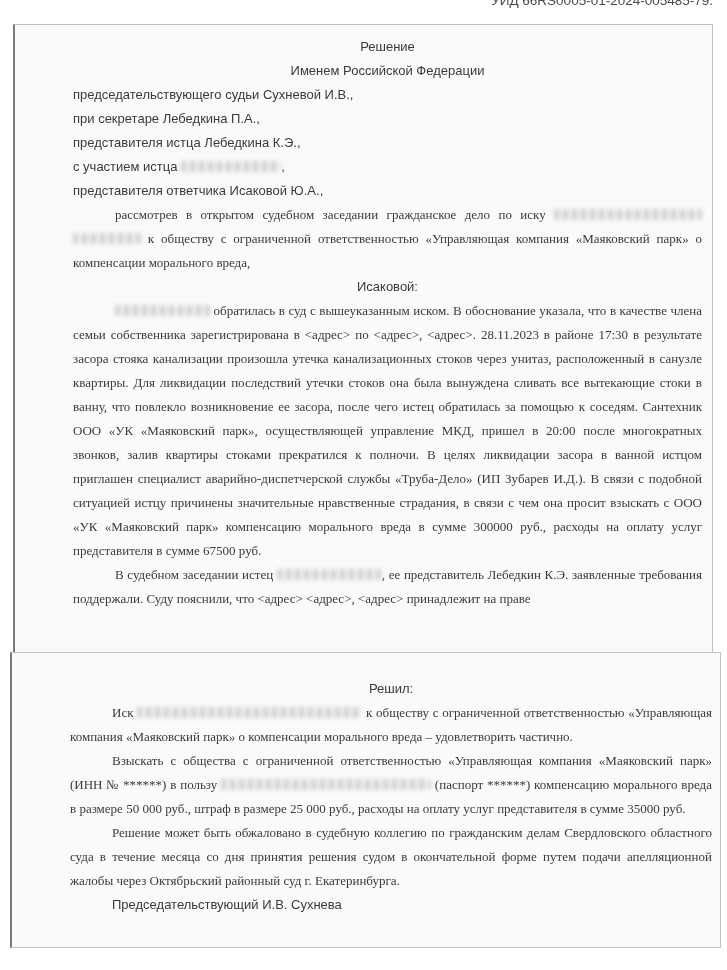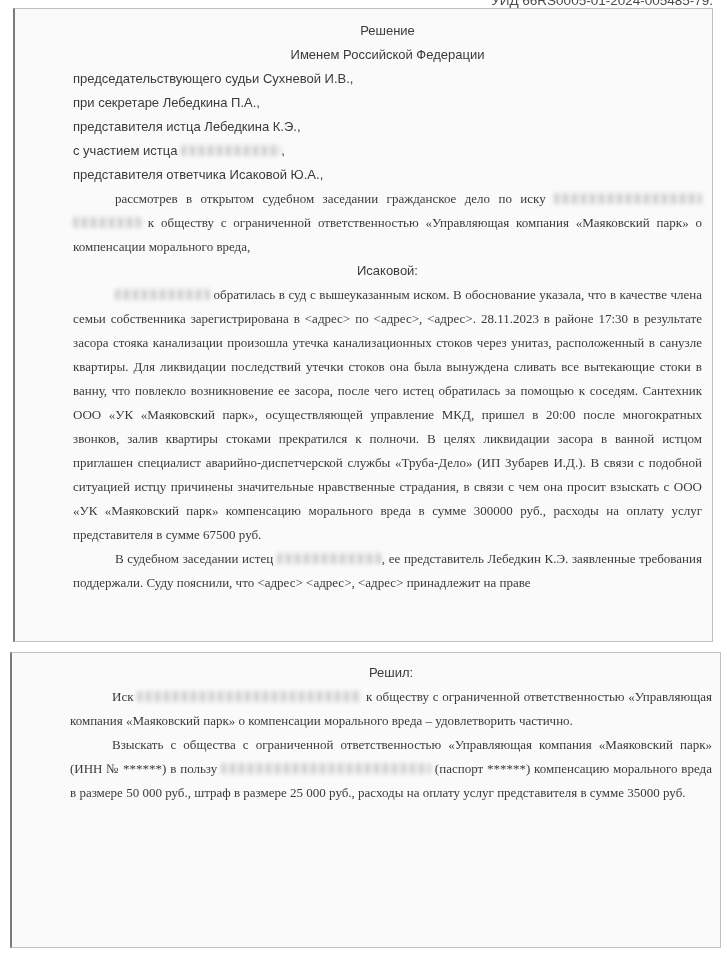--- a/index.html
+++ b/index.html
@@ -29,31 +29,31 @@
     box-sizing: border-box;
     background: #fafafa;
     border: 1px solid #c0c0c0;
     border-left: 2px solid #7a7a7a;
     font-size: 13px;
     line-height: 24px;
     overflow: hidden;
   }
   .page1 {
     left: 13px;
-    top: 8px;
+    top: 24px;
     width: 700px;
     height: 634px;
     padding: 10px 10px 12px 58px;
   }
   .page2 {
     left: 10px;
     top: 652px;
     width: 711px;
     height: 296px;
-    padding: 8px 8px 0 58px;
+    padding: 24px 8px 0 58px;
   }
   .doc-block p {
     margin: 0;
     text-align: justify;
   }
   .doc-block p.center {
     text-align: center;
   }
   .doc-block p.indent {
     text-indent: 42px;
@@ -97,14 +97,16 @@
       <p class="indent"><span class="redacted" style="width: 95px;"></span> обратилась в суд с вышеуказанным иском. В обоснование указала, что в качестве члена семьи собственника зарегистрирована в &lt;адрес&gt; по &lt;адрес&gt;, &lt;адрес&gt;. 28.11.2023 в районе 17:30 в результате засора стояка канализации произошла утечка канализационных стоков через унитаз, расположенный в санузле квартиры. Для ликвидации последствий утечки стоков она была вынуждена сливать все вытекающие стоки в ванну, что повлекло возникновение ее засора, после чего истец обратилась за помощью к соседям. Сантехник ООО «УК «Маяковский парк», осуществляющей управление МКД, пришел в 20:00 после многократных звонков, залив квартиры стоками прекратился к полночи. В целях ликвидации засора в ванной истцом приглашен специалист аварийно-диспетчерской службы «Труба-Дело» (ИП Зубарев И.Д.). В связи с подобной ситуацией истцу причинены значительные нравственные страдания, в связи с чем она просит взыскать с ООО «УК «Маяковский парк» компенсацию морального вреда в сумме 300000 руб., расходы на оплату услуг представителя в сумме 67500 руб.</p>
       <p class="indent">В судебном заседании истец <span class="redacted" style="width: 105px;"></span>, ее представитель Лебедкин К.Э. заявленные требования поддержали. Суду пояснили, что &lt;адрес&gt; &lt;адрес&gt;, &lt;адрес&gt; принадлежит на праве</p>
     </div>
 </div>
 
 <div class="doc-block page2">
   <p class="center">Решил:</p>
   <div>
       <p class="indent">Иск <span class="redacted" style="width: 225px;"></span> к обществу с ограниченной ответственностью «Управляющая компания «Маяковский парк» о компенсации морального вреда – удовлетворить частично.</p>
       <p class="indent">Взыскать с общества с ограниченной ответственностью «Управляющая компания «Маяковский парк» (ИНН № ******) в пользу <span class="redacted" style="width: 210px;"></span> (паспорт ******) компенсацию морального вреда в размере 50 000 руб., штраф в размере 25 000 руб., расходы на оплату услуг представителя в сумме 35000 руб.</p>
+      <p class="indent">Решение может быть обжаловано в судебную коллегию по гражданским делам Свердловского областного суда в течение месяца со дня принятия решения судом в окончательной форме путем подачи апелляционной жалобы через Октябрьский районный суд г. Екатеринбурга.</p>
     </div>
+  <p class="sig">Председательствующий И.В. Сухнева</p>
 </div>
 
 </body></html>

